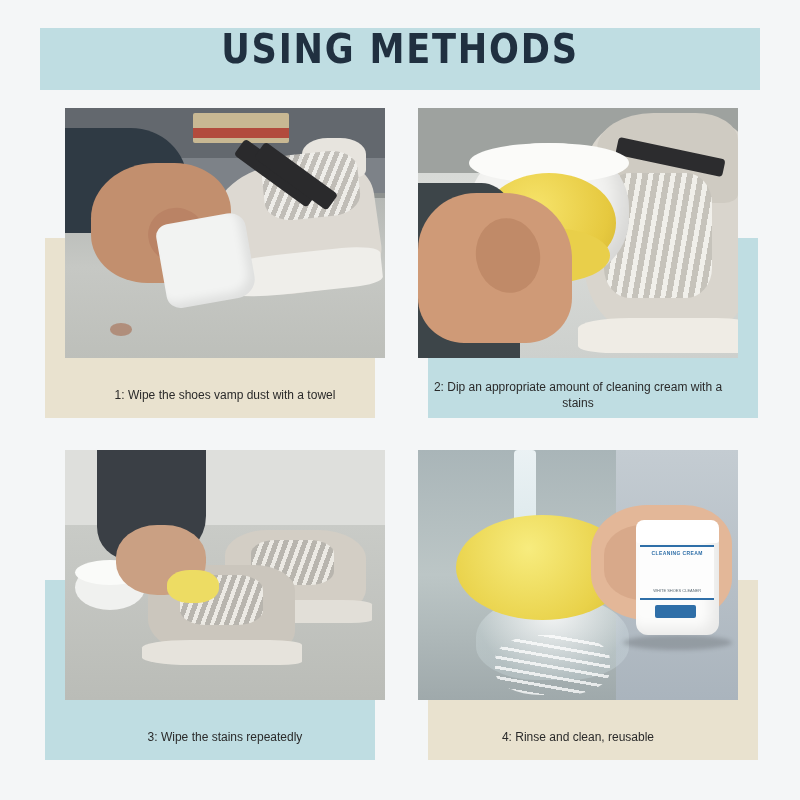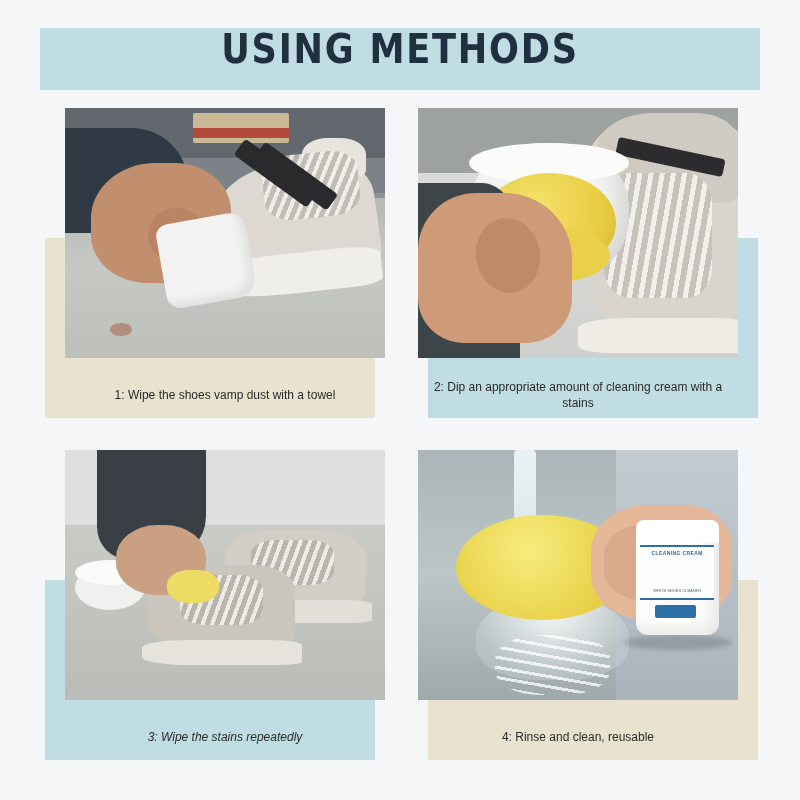--- a/index.html
+++ b/index.html
@@ -44,21 +44,21 @@
     left: 0; top: 100px;
     width: 800px; height: 680px;
   }
   .cell {
     position: absolute;
     width: 340px;
     height: 330px;
   }
   .cell.c1 { left: 45px;  top: 8px; }
   .cell.c2 { left: 418px; top: 8px; }
-  .cell.c3 { left: 45px;  top: 350px; font-style: italic; }
+  .cell.c3 { left: 45px;  top: 350px; }
   .cell.c4 { left: 418px; top: 350px; }
 
   
   .backing {
     position: absolute;
     width: 330px;
     height: 180px;
     left: 0;
     top: 130px;
   }

